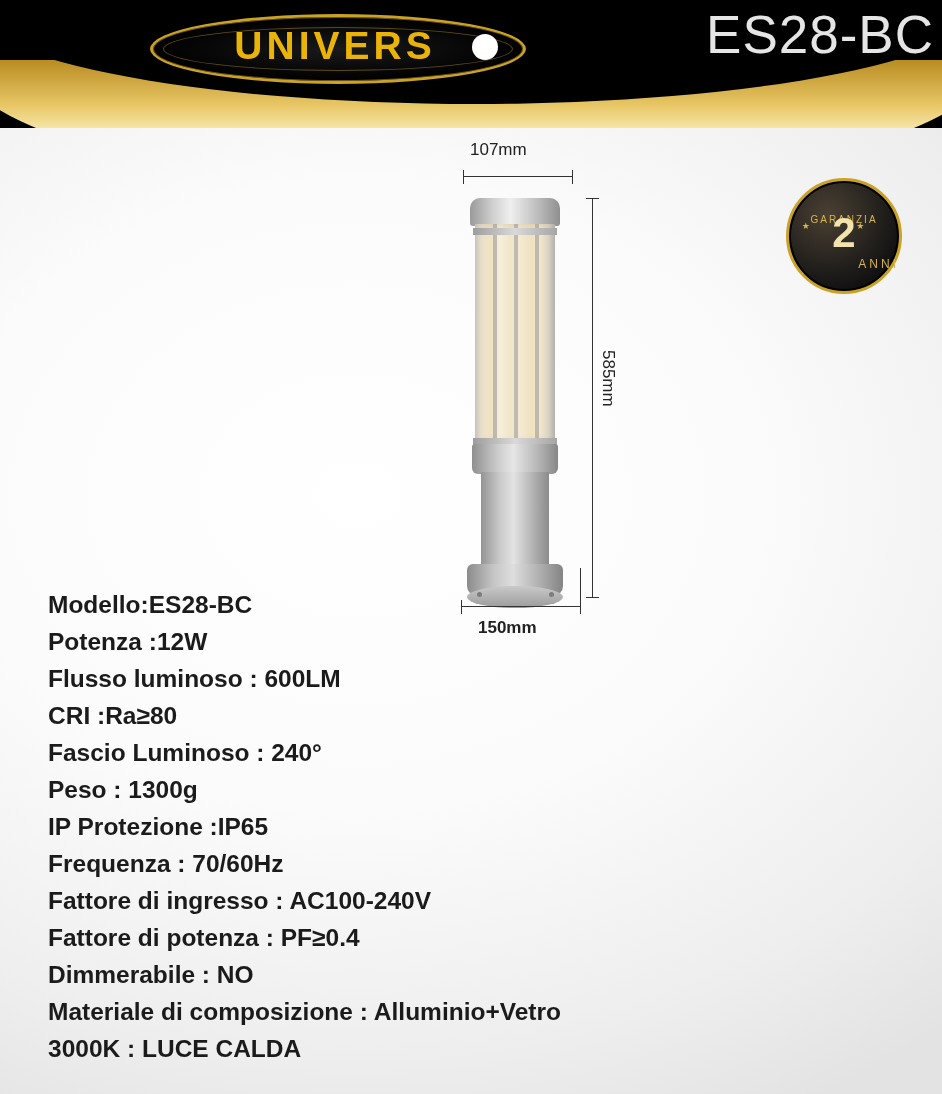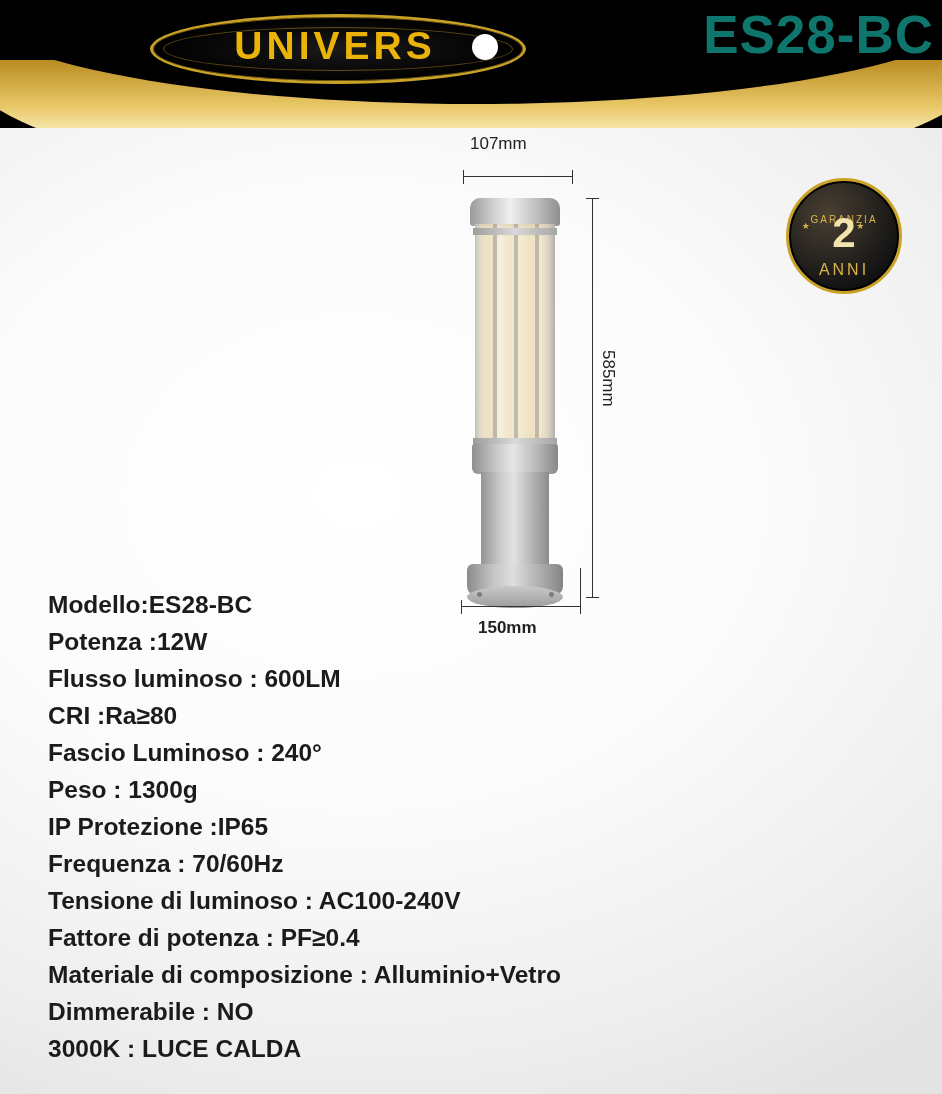--- a/index.html
+++ b/index.html
@@ -87,23 +87,23 @@
     top: 26px;
     width: 26px;
     height: 26px;
     background: #ffffff;
     border-radius: 50%;
   }
   .model-code {
     position: absolute;
     right: 8px;
     top: 4px;
-    color: #0f766e;
+    color: #e5e5e5;
     font-size: 53px;
-    font-weight: bold;
+    font-weight: normal;
     letter-spacing: 1px;
     font-family: "Liberation Sans", sans-serif;
   }
 
   
   .page-body {
     position: absolute;
     top: 128px; left: 0;
     width: 942px;
     height: 966px;
@@ -138,25 +138,25 @@
     top: 30px; left: 0;
     width: 110px;
     text-align: center;
     color: #f3e3ad;
     font-size: 42px;
     font-weight: bold;
     line-height: 44px;
   }
   .warranty .w-bot {
     position: absolute;
-    bottom: 12px; left: 0;
-    width: 110px;
-    text-align: center;
+    bottom: 20px; left: 0;
+    width: 110px;
+    text-align: right;
     color: #d8b44a;
-    font-size: 16px;
+    font-size: 12px;
     letter-spacing: 3px;
   }
   .warranty .w-stars {
     position: absolute;
     top: 40px; left: 0;
     width: 110px;
     text-align: center;
     color: #d8b44a;
     font-size: 9px;
     letter-spacing: 22px;
@@ -310,41 +310,41 @@
     <div class="lamp-pole"></div>
     <div class="lamp-foot"></div>
     <div class="lamp-foot-ellipse"></div>
     <div class="screw" style="left:22px; top:394px"></div>
     <div class="screw" style="left:94px; top:394px"></div>
   </div>
 
   <div class="dim-line dim-h" style="left:463px; top:48px; width:110px;"></div>
   <div class="dim-line dim-v" style="left:463px; top:42px; height:14px;"></div>
   <div class="dim-line dim-v" style="left:572px; top:42px; height:14px;"></div>
-  <div class="dim-label" style="left:470px; top:6px;">107mm</div>
+  <div class="dim-label" style="left:470px; top:12px;">107mm</div>
 
   <div class="dim-line dim-v" style="left:592px; top:70px; height:400px;"></div>
   <div class="dim-line dim-h" style="left:586px; top:70px; width:13px;"></div>
   <div class="dim-line dim-h" style="left:586px; top:469px; width:13px;"></div>
   <div class="dim-label-vert" style="left:618px; top:222px;">585mm</div>
 
   <div class="dim-line dim-h" style="left:461px; top:478px; width:120px;"></div>
   <div class="dim-line dim-v" style="left:461px; top:472px; height:14px;"></div>
   <div class="dim-line dim-v" style="left:580px; top:440px; height:46px;"></div>
   <div class="dim-label" style="left:478px; top:490px;font-weight:bold;">150mm</div>
 
   <div class="specs">
     <div class="spec-line">Modello:ES28-BC</div>
     <div class="spec-line">Potenza :12W</div>
     <div class="spec-line">Flusso luminoso : 600LM</div>
     <div class="spec-line">CRI :Ra≥80</div>
     <div class="spec-line">Fascio Luminoso  : 240°</div>
     <div class="spec-line">Peso : 1300g</div>
     <div class="spec-line">IP Protezione :IP65</div>
     <div class="spec-line">Frequenza  : 70/60Hz</div>
-    <div class="spec-line">Tensione di luminoso  : AC100-240V</div>
+    <div class="spec-line">Fattore di ingresso  : AC100-240V</div>
     <div class="spec-line">Fattore di potenza : PF≥0.4</div>
+    <div class="spec-line">Dimmerabile  : NO</div>
     <div class="spec-line">Materiale di composizione : Alluminio+Vetro</div>
-    <div class="spec-line">Dimmerabile  : NO</div>
     <div class="spec-line">3000K : LUCE CALDA</div>
   </div>
 
 </div>
 
 </body></html>

